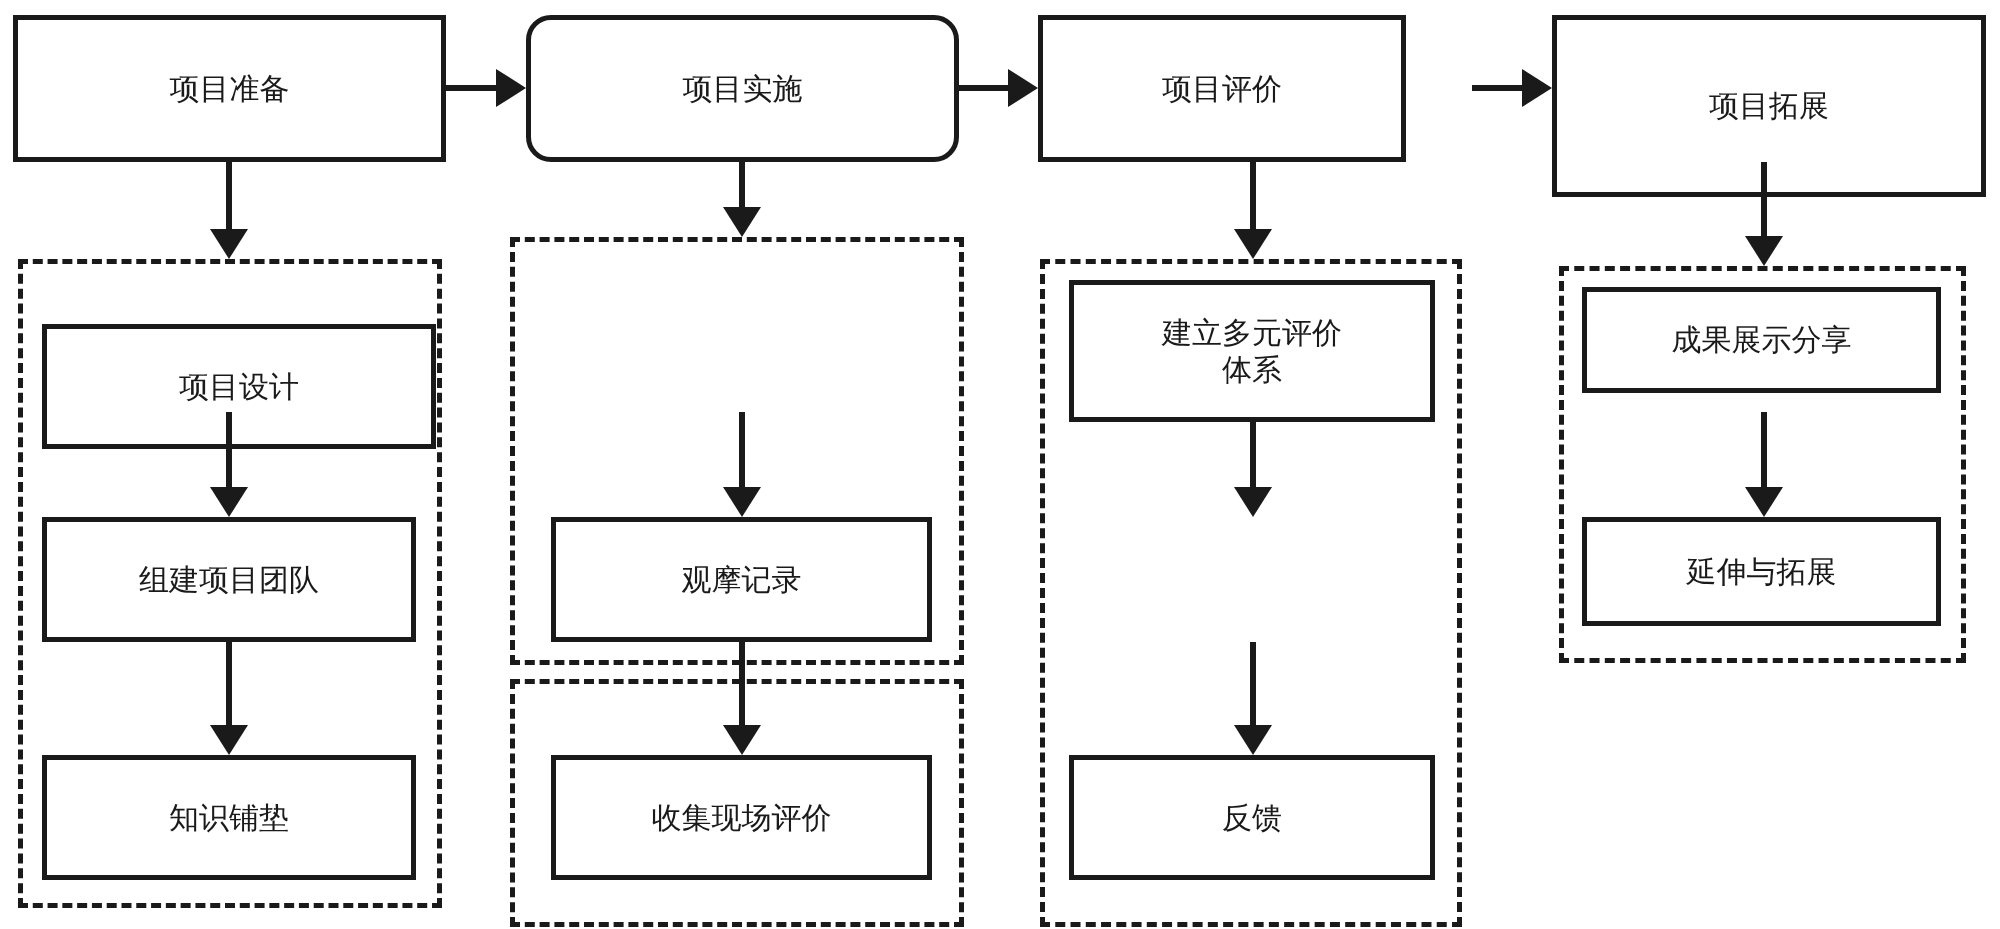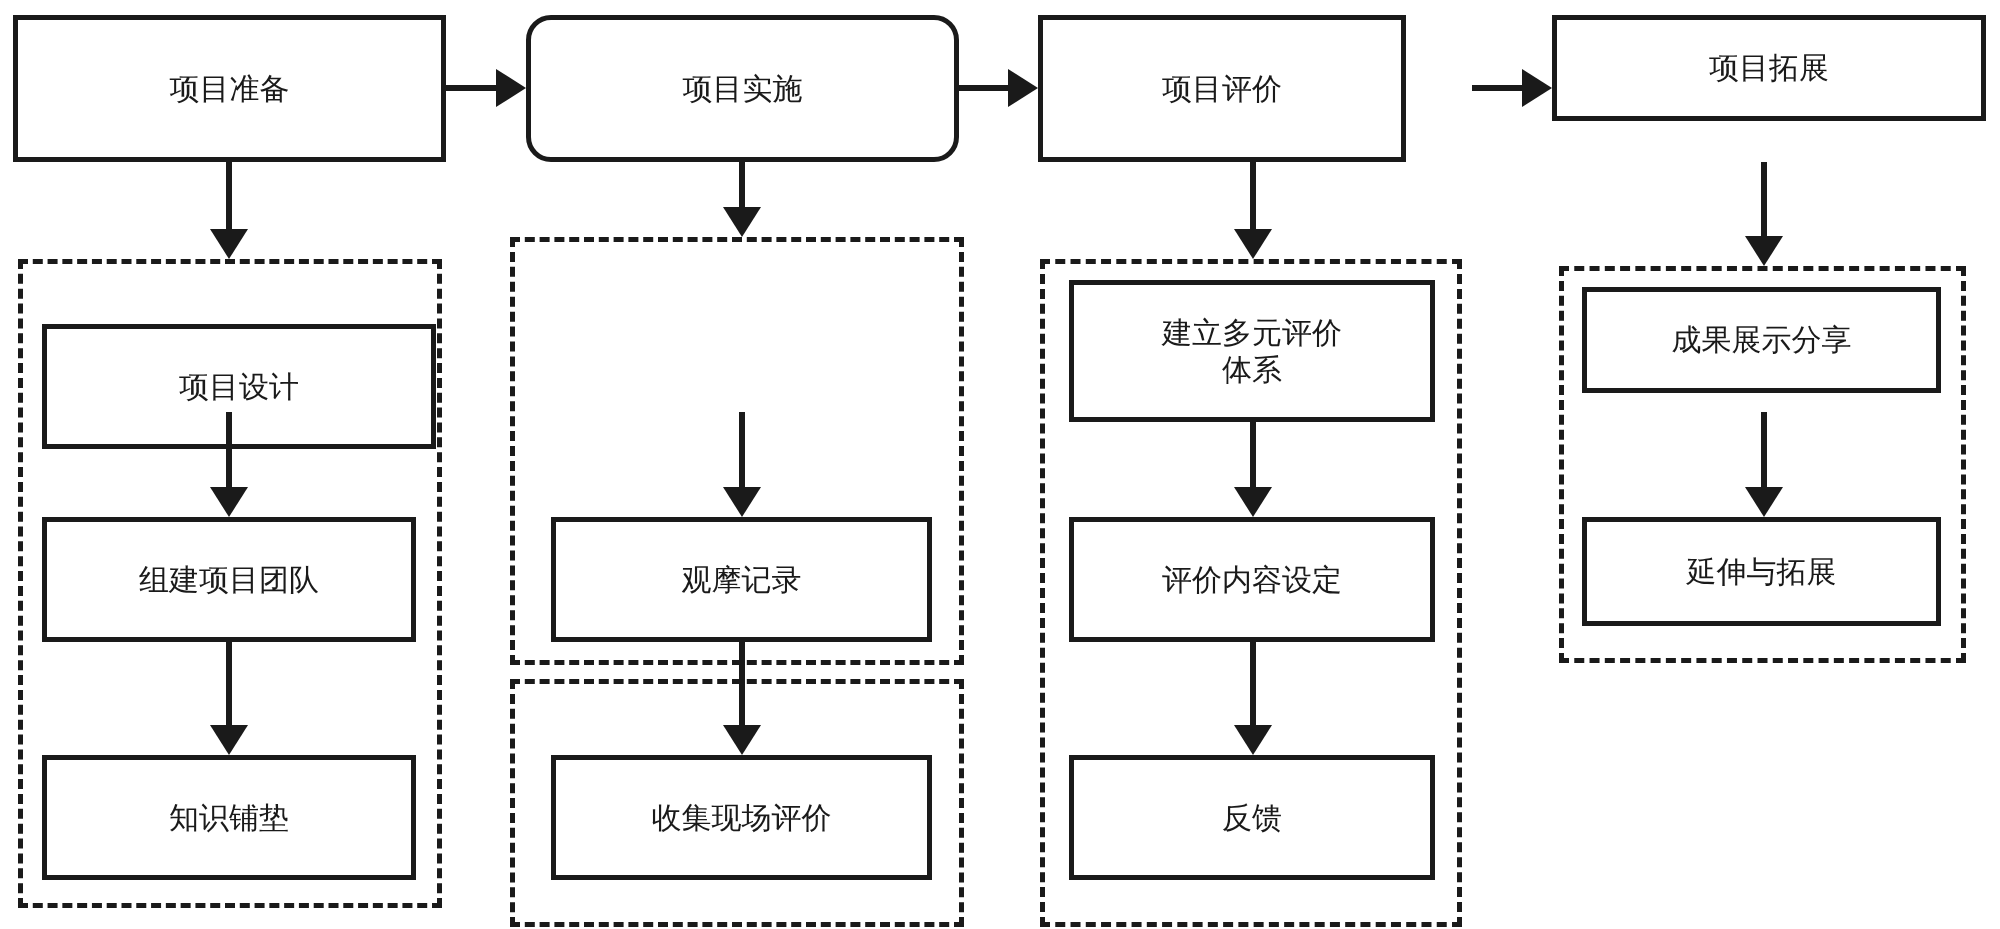--- a/index.html
+++ b/index.html
@@ -71,21 +71,21 @@
   }
 </style>
 </head>
 <body>
 
 <div class="canvas">
 
   <div class="box" style="left:13px; top:15px; width:433px; height:147px;">项目准备</div>
   <div class="box" style="left:526px; top:15px; width:433px; height:147px;border-radius:25px;">项目实施</div>
   <div class="box" style="left:1038px; top:15px; width:368px; height:147px;">项目评价</div>
-  <div class="box" style="left:1552px; top:15px; width:434px; height:106px;">项目拓展</div>
+  <div class="box" style="left:1552px; top:15px; width:434px; height:182px;">项目拓展</div>
 
   <div class="ha" style="left:446px; top:85px; width:50px;"></div>
   <div class="ha" style="left:959px; top:85px; width:49px;"></div>
   <div class="ha" style="left:1472px; top:85px; width:50px;"></div>
 
   <div class="va" style="left:226px; top:162px; height:67px;"></div>
   <div class="va" style="left:739px; top:162px; height:45px;"></div>
   <div class="va" style="left:1250px; top:162px; height:67px;"></div>
   <div class="va" style="left:1761px; top:162px; height:74px;"></div>
 
@@ -102,21 +102,20 @@
   <div class="box" style="left:42px; top:755px; width:374px; height:125px;">知识铺垫</div>
 
   <div class="va" style="left:739px; top:412px; height:75px;"></div>
   <div class="box" style="left:551px; top:517px; width:381px; height:125px;">观摩记录</div>
   <div class="va" style="left:739px; top:642px; height:83px;"></div>
   <div class="box" style="left:551px; top:755px; width:381px; height:125px;">收集现场评价</div>
 
   <div class="box" style="left:1069px; top:280px; width:366px; height:142px;">建立多元评价
 体系</div>
   <div class="va" style="left:1250px; top:422px; height:65px;"></div>
-  <div class="box" style="left:1069px; top:517px; width:366px; height:125px;">评价内容设定</div>
   <div class="va" style="left:1250px; top:642px; height:83px;"></div>
   <div class="box" style="left:1069px; top:755px; width:366px; height:125px;">反馈</div>
 
   <div class="box" style="left:1582px; top:287px; width:359px; height:106px;">成果展示分享</div>
   <div class="va" style="left:1761px; top:412px; height:75px;"></div>
   <div class="box" style="left:1582px; top:517px; width:359px; height:109px;">延伸与拓展</div>
 
 </div>
 
 </body></html>

